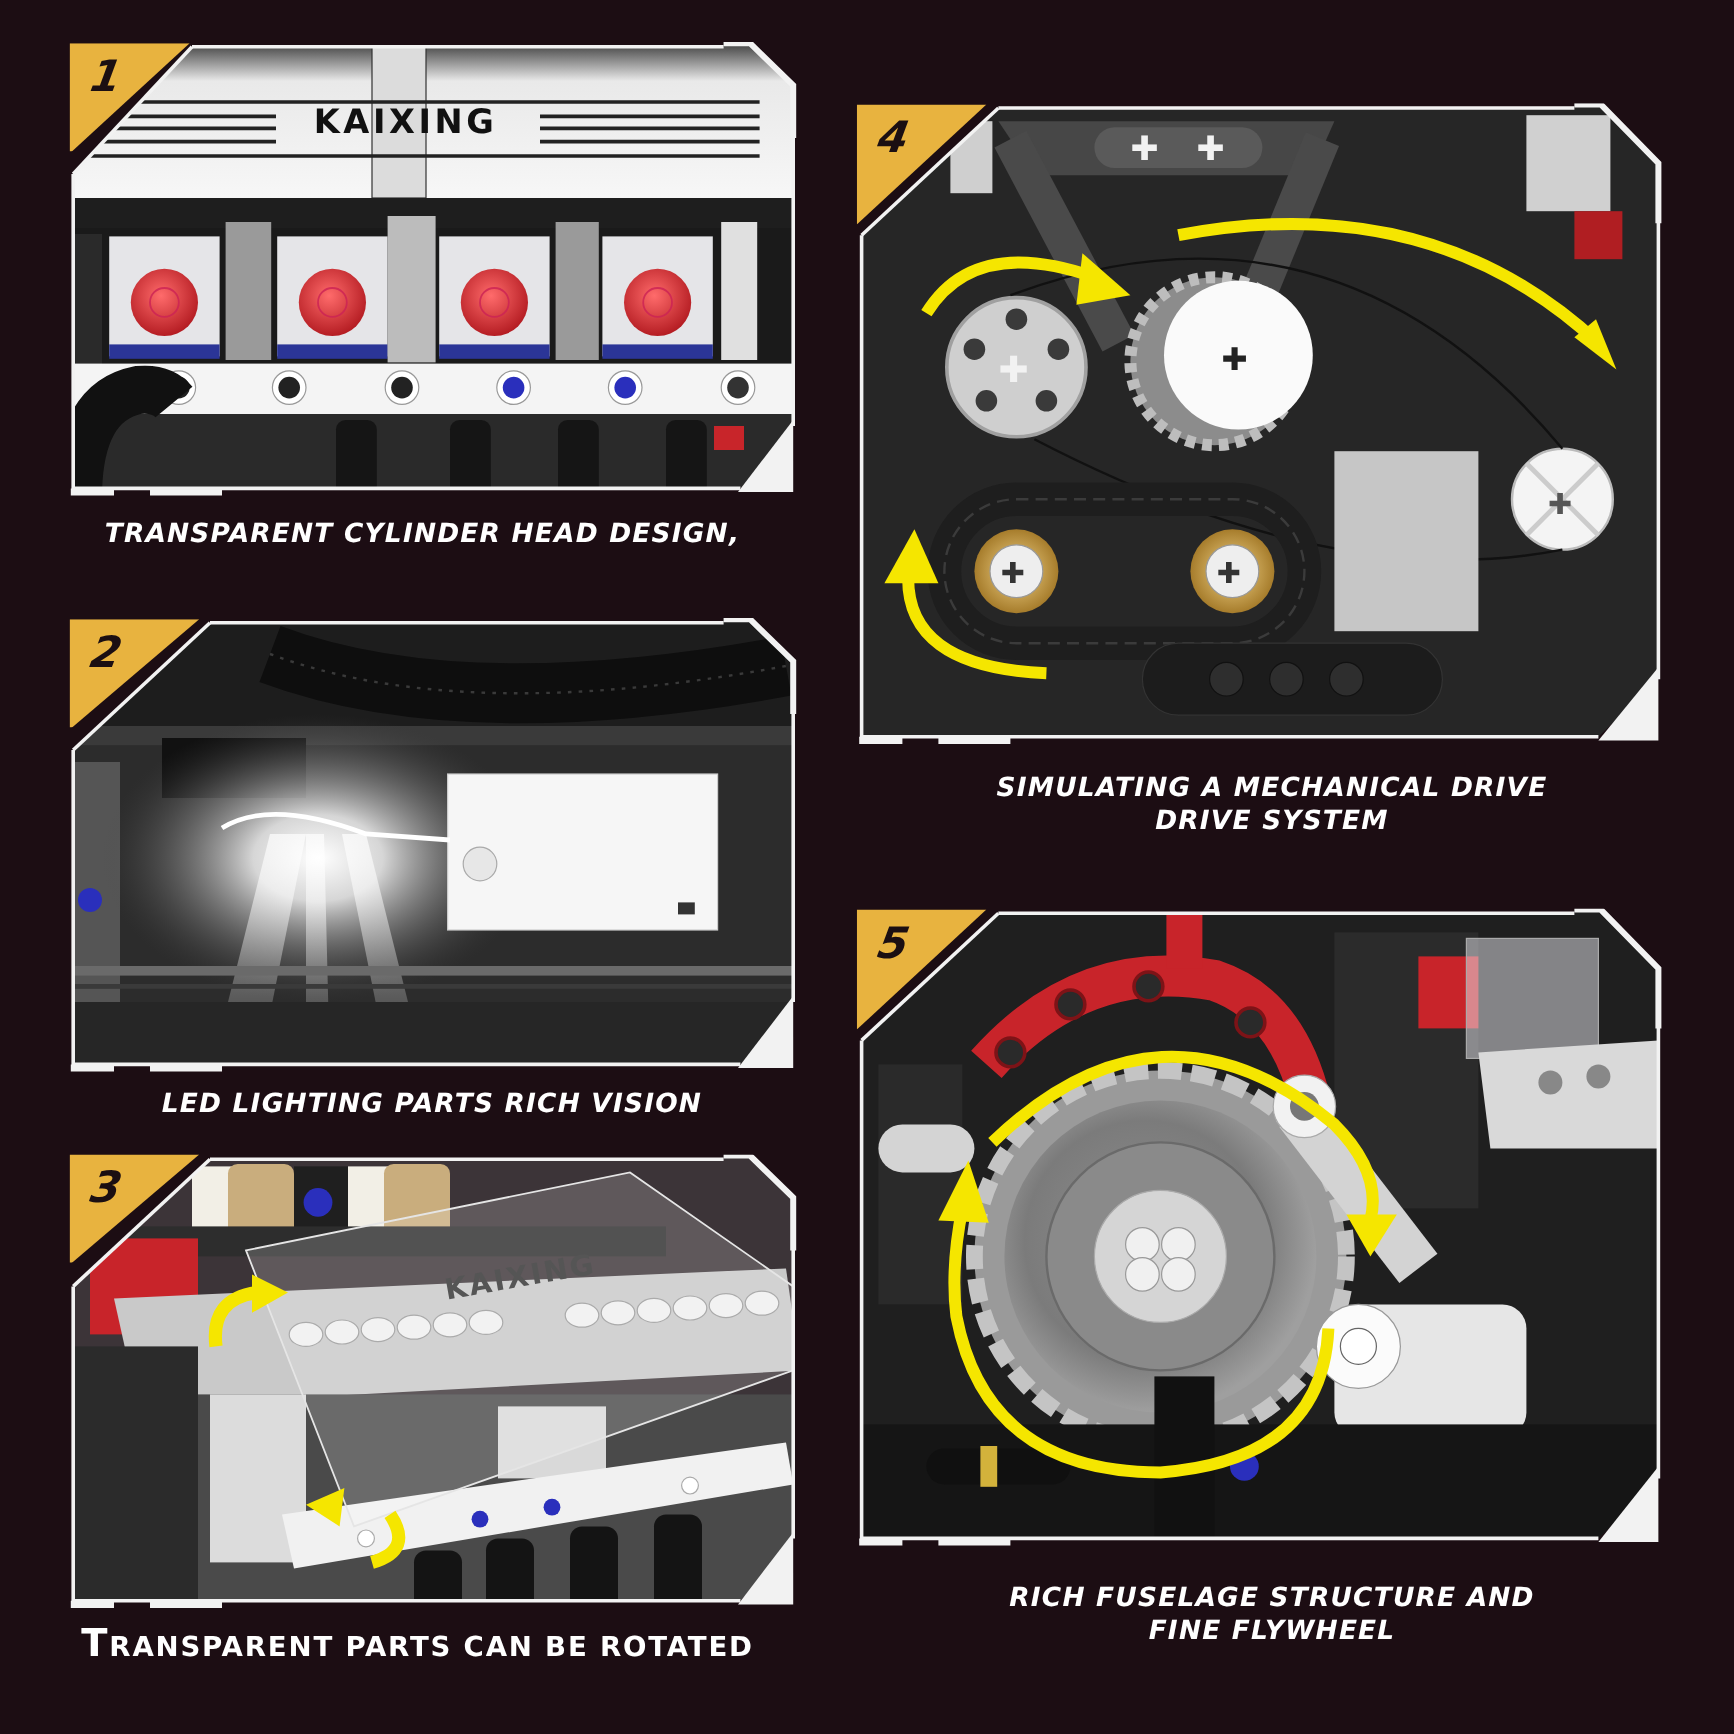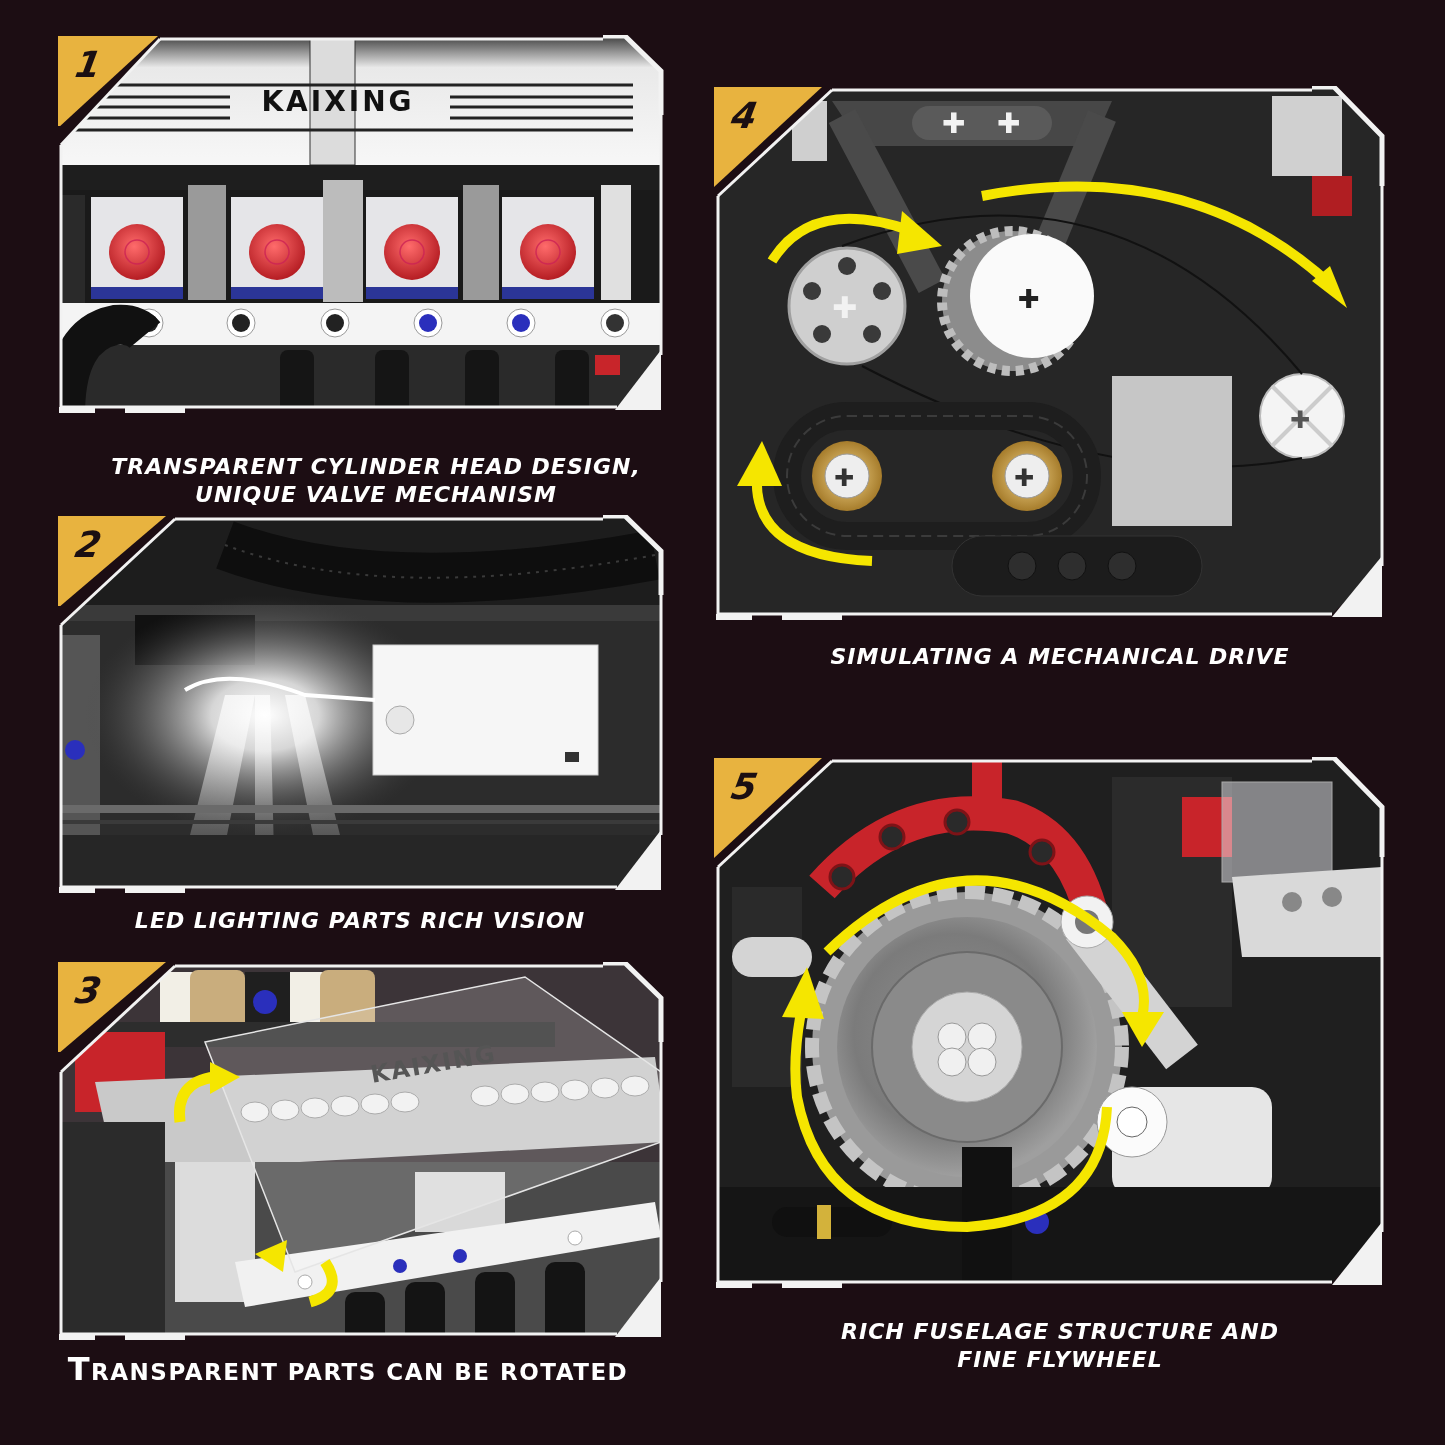--- a/index.html
+++ b/index.html
@@ -110,23 +110,22 @@
     <path d="M606,315 L606,375 L560,375 Z" fill="#f2f2f2"></path>
     <path d="M4,375 L40,375 M70,375 L130,375" stroke="#f2f2f2" stroke-width="6"></path>
   </svg>
 </div>
 <div class="badge" style="left:58px;top:36px;">
   <svg width="105" height="90">
       <path d="M0,0 L100,0 L0,92 Z" fill="#e8b33f"></path>
     </svg>
   <span class="num">1</span>
 </div>
-<div class="caption" style="left:56px;top:432px;width:640px;margin-top:21px;">
+<div class="caption" style="left:32px;top:432px;width:640px;">
   <div>TRANSPARENT CYLINDER HEAD DESIGN,</div>
-  <div>UNIQUE VALVE MECHANISM</div>
 </div>
 
 <div class="panel" style="left:55px;top:515px;width:612px;height:380px;">
   <svg class="photo" width="612" height="380" viewBox="0 0 612 380">
     <defs>
       <clipPath id="clip2">
           <path d="M120,4 L548,4 L548,0 L570,0 L606,36 L606,320 L562,372 L6,372 L6,110 Z"></path>
         </clipPath>
       <radialGradient id="glow" cx="0.5" cy="0.5" r="0.5">
           <stop offset="0" stop-color="#ffffff"></stop>
@@ -330,20 +329,21 @@
   </svg>
 </div>
 <div class="badge" style="left:714px;top:87px;">
   <svg width="110" height="100">
       <path d="M0,0 L108,0 L0,100 Z" fill="#e8b33f"></path>
     </svg>
   <span class="num">4</span>
 </div>
 <div class="caption" style="left:725px;top:643px;width:670px;">
   <div>SIMULATING A MECHANICAL DRIVE</div>
+  <div>DRIVE SYSTEM</div>
 </div>
 
 <div class="panel" style="left:712px;top:757px;width:675px;height:532px;">
   <svg class="photo" width="675" height="532" viewBox="0 0 675 532">
     <defs>
       <clipPath id="clip5">
           <path d="M120,4 L600,4 L600,0 L622,0 L670,50 L670,475 L620,525 L6,525 L6,110 Z"></path>
         </clipPath>
       <radialGradient id="fly" cx="0.45" cy="0.45" r="0.55">
           <stop offset="0" stop-color="#8f8f8f"></stop>

